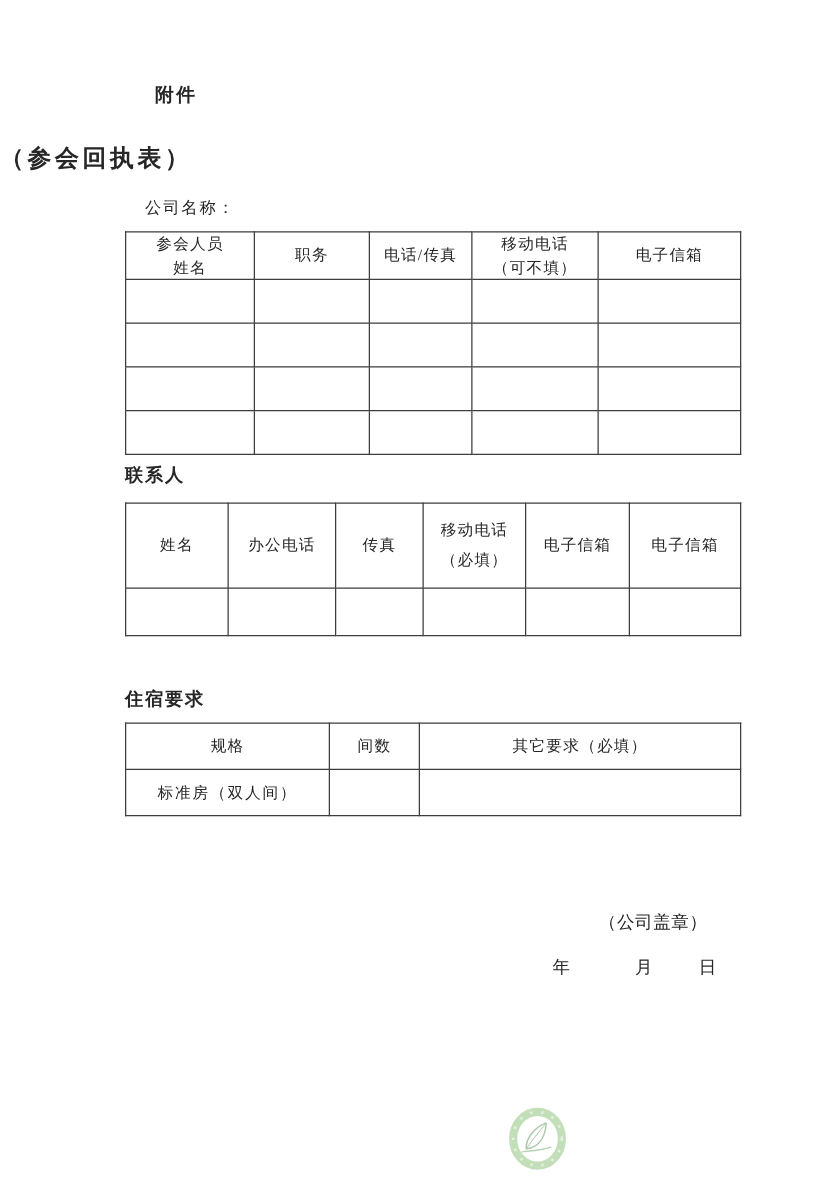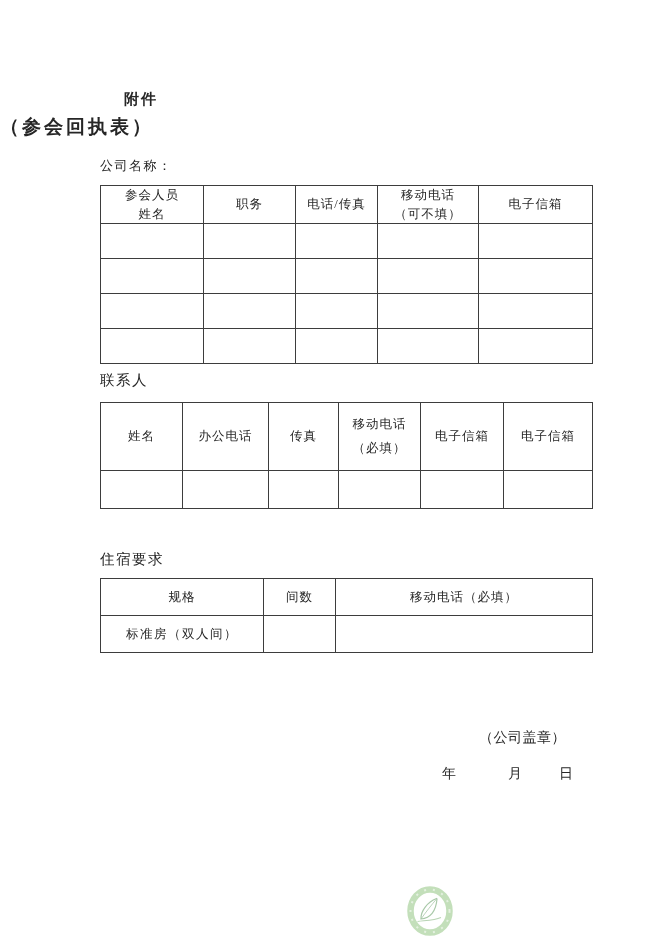--- a/index.html
+++ b/index.html
@@ -2,48 +2,48 @@
 <html><head>
 <meta charset="utf-8">
 <style>
   html,body { margin:0; padding:0; background:#ffffff; }
   .page {
     position:relative; width:671px; height:949px; background:#ffffff;
     font-family:"Liberation Serif","DejaVu Serif",serif; color:#262626;
     overflow:hidden;
   }
   .attachment {
-    position:absolute; left:100px; top:90px;
+    position:absolute; left:100px; top:67px;
     font-size:15px; font-weight:bold; letter-spacing:2px;padding-left:24px;
   }
   .title {
     position:absolute; left:0; top:114px; width:671px; margin:0;
     font-size:19px; font-weight:bold; letter-spacing:3px;
   }
   .company-label {
-    position:absolute; left:100px; top:157px;
+    position:absolute; left:116px; top:157px;
     font-size:13px; letter-spacing:1.5px;font-family:Liberation Mono, monospace;
   }
   table {
     position:absolute; left:100px; width:492px;
     border-collapse:collapse; table-layout:fixed;border-radius:15px;
   }
   th, td {
     border:1px solid #3d3d3d; padding:0 2px;
     text-align:center; vertical-align:middle;
     font-weight:normal; font-size:12.5px; letter-spacing:1px;
     white-space:pre-line; overflow:hidden;
   }
   .t1 { top:185px; }
   .t1 thead tr { height:38px; }
   .t1 tbody tr { height:35px; }
   .t1 th { line-height:1.45; }
   .section-label {
     position:absolute; left:100px;
-    font-weight:normal; font-size:14.5px; letter-spacing:1.5px;
+    font-weight:bold; font-size:14.5px; letter-spacing:1.5px;
   }
   .contact-label { top:371px; }
   .t2 { top:402px; }
   .t2 thead tr { height:68px; }
   .t2 tbody tr { height:38px; }
   .t2 th { line-height:1.9; }
   .accommodation-label { top:550px;text-align:center; }
   .t3 { top:578px; }
   .t3 thead tr { height:37px; }
   .t3 tbody tr { height:37px;margin-left:44px; }
@@ -158,21 +158,21 @@
   <table class="t3">
     <colgroup>
       <col style="width:163px">
         <col style="width:72px">
         <col style="width:257px">
     </colgroup>
     <thead>
       <tr>
         <th>规格</th>
         <th>间数</th>
-        <th>移动电话（必填）</th>
+        <th>其它要求（必填）</th>
       </tr>
     </thead>
     <tbody>
       <tr>
         <td>标准房（双人间）</td>
         <td></td>
         <td></td>
       </tr>
     </tbody>
   </table>

